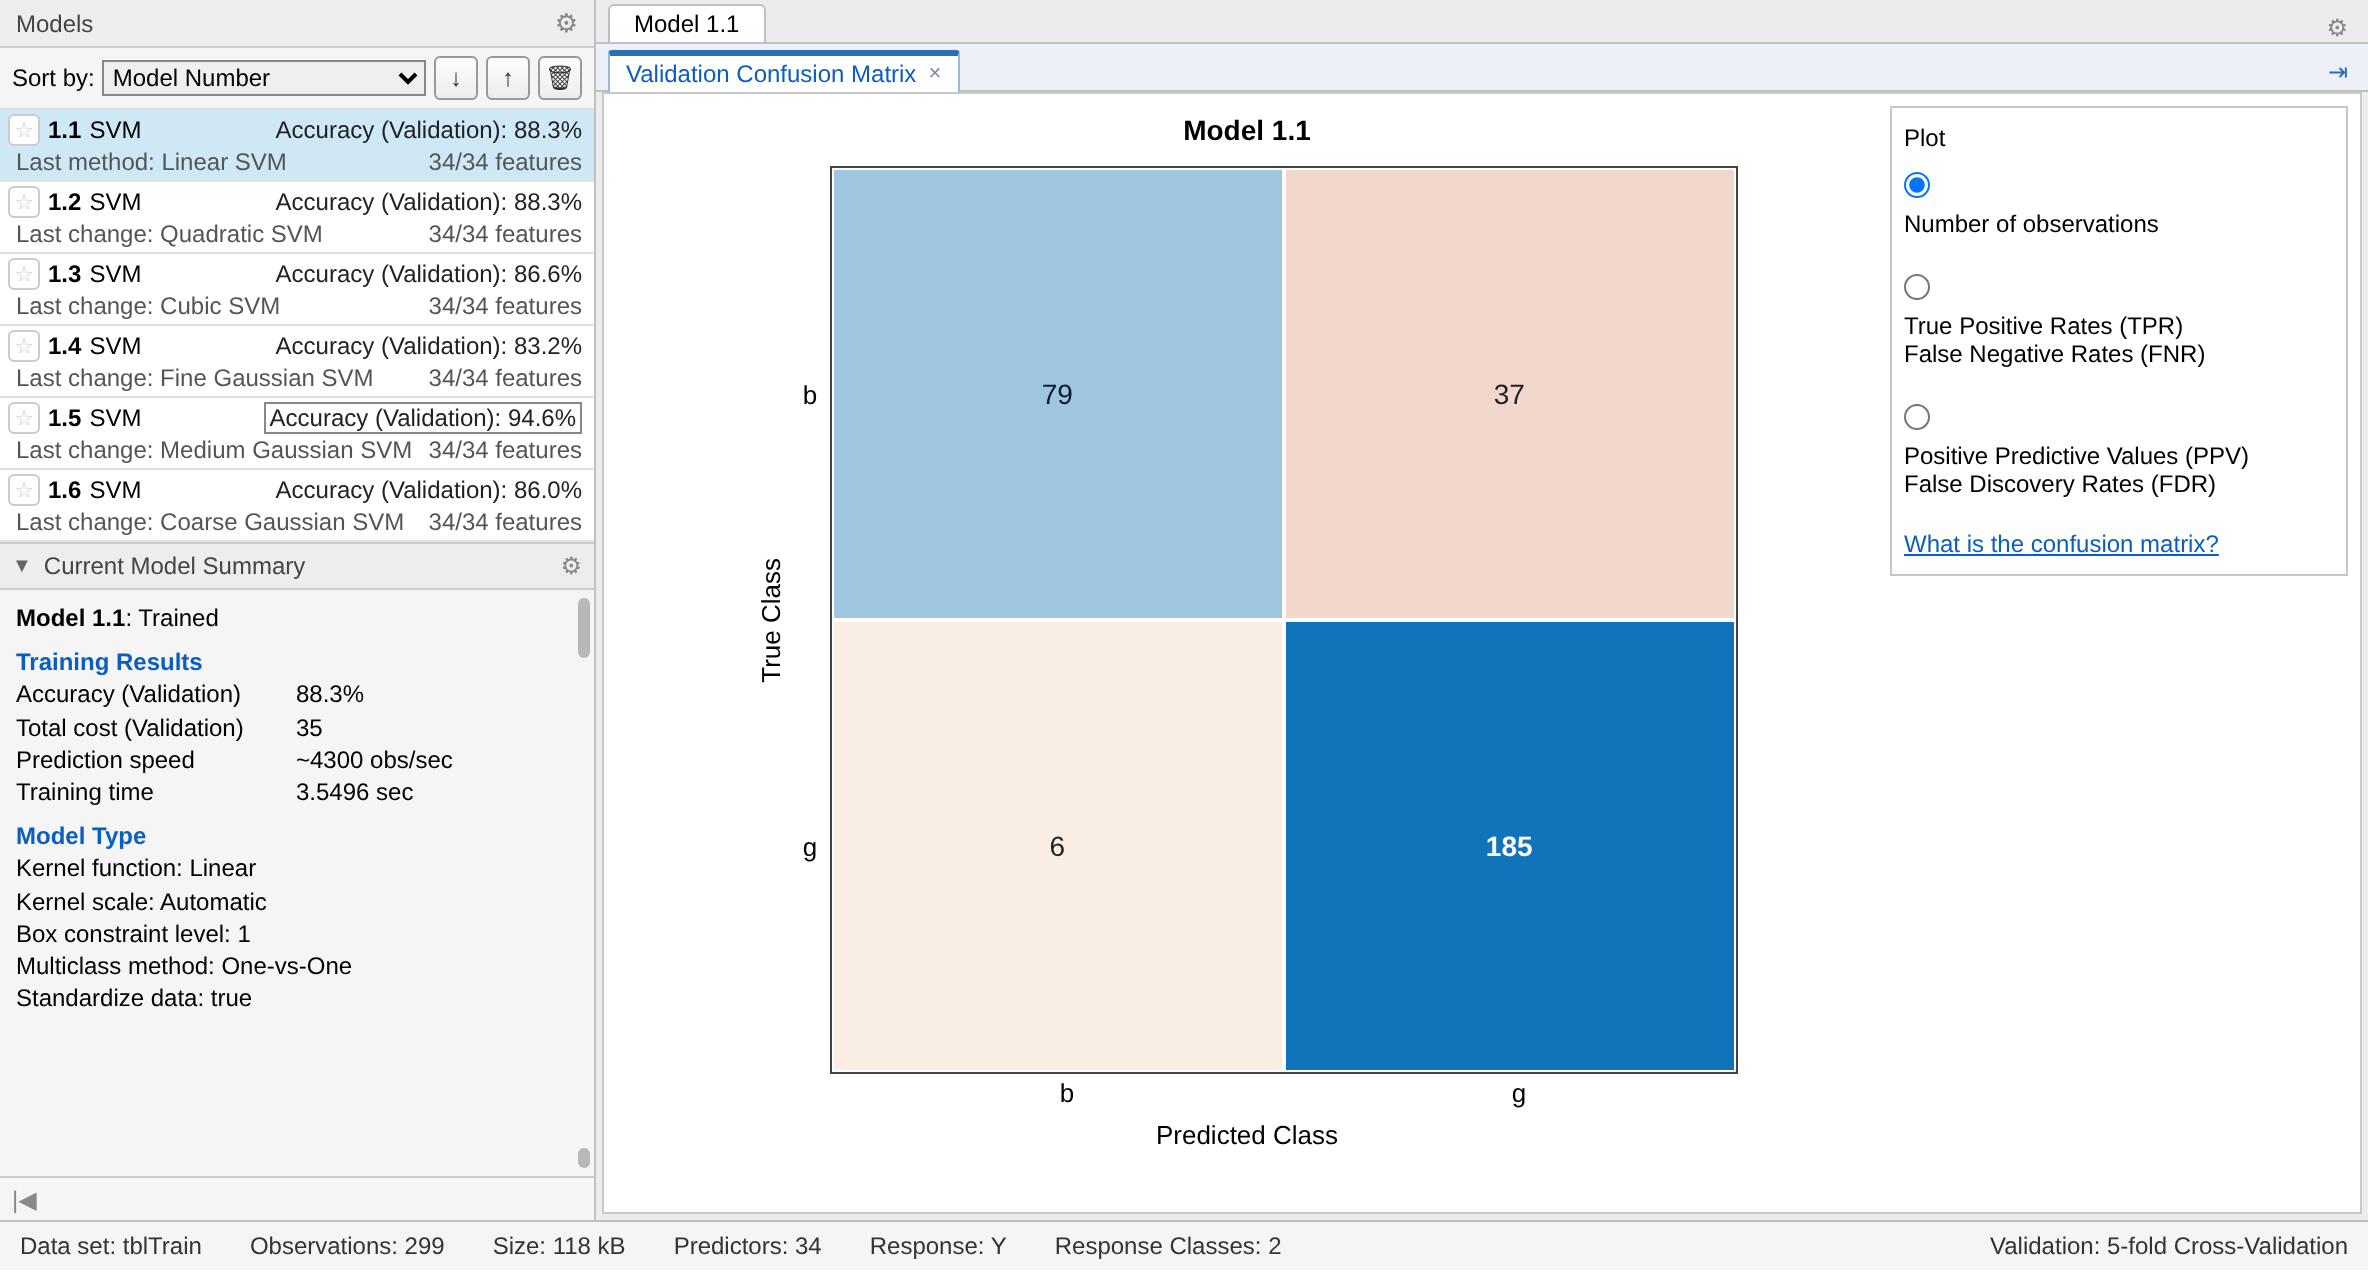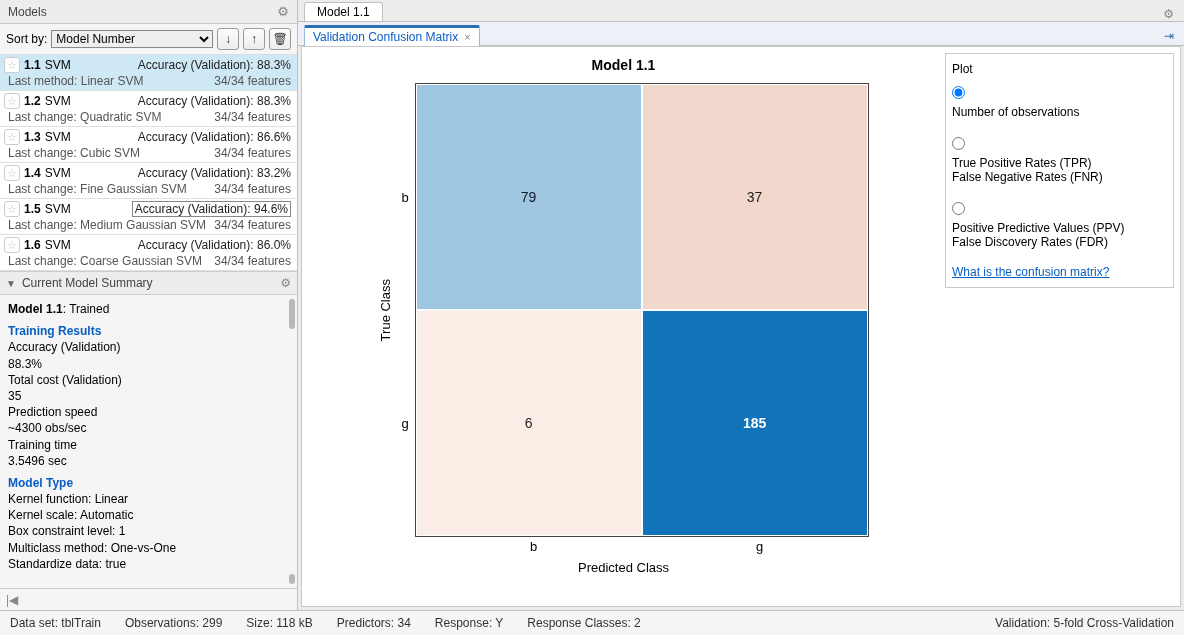--- a/index.html
+++ b/index.html
@@ -91,21 +91,21 @@
   .summary-header .tri { margin-right:6px; color:#666; font-size:10px;}
   .summary-header .gear2 { margin-left:auto; color:#888; cursor:pointer; }
   .summary-body {
     padding:6px 8px;
     font-size:12px;
     line-height:1.35;
     overflow-y:auto;
     position:relative;
   }
   .summary-body .section-title { color:#0a5ec2; font-weight:bold; margin-top:6px; }
-  .summary-body .kv { display:flex;flex-direction:column; }
+  .summary-body .kv { display:flex; }
   .summary-body .kv span:first-child { width:140px; }
   .scroll-indicator {
     position:absolute; right:2px; top:4px; width:6px; height:30px;
     background:#b8b8b8; border-radius:3px;
   }
   .scroll-indicator2 {
     position:absolute; right:2px; bottom:4px; width:6px; height:10px;
     background:#b8b8b8; border-radius:3px;
   }
 

